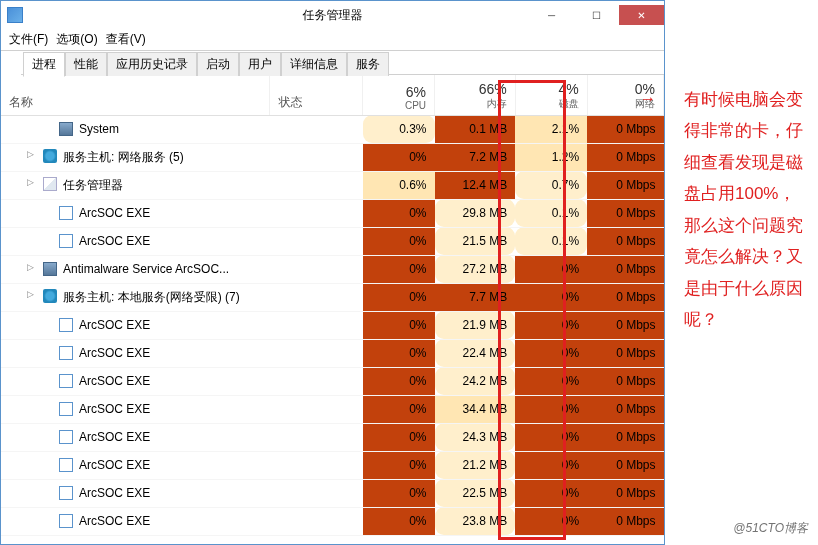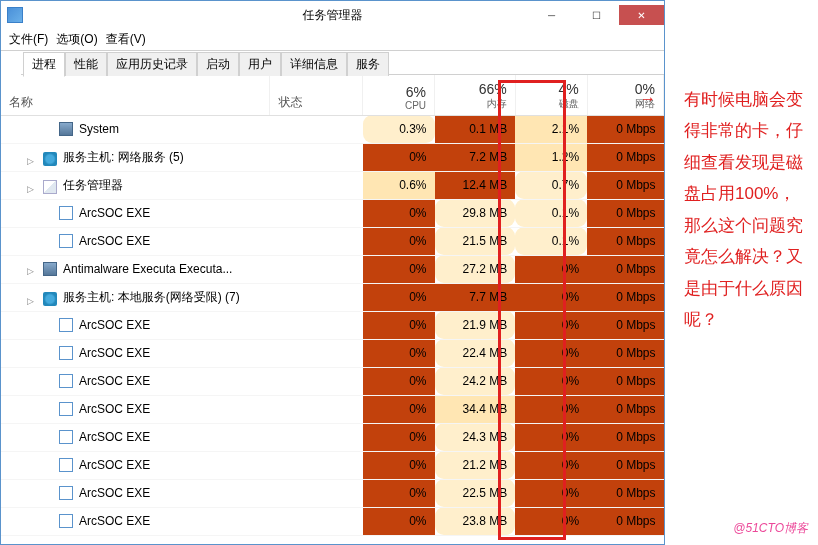--- a/index.html
+++ b/index.html
@@ -22,31 +22,31 @@
 thead th { height: 40px; border-bottom: 1px solid #e0e0e0; border-right: 1px solid #f0f0f0; font-weight: normal; color: #555; padding: 4px 8px; vertical-align: bottom; text-align: left; }
 thead th.num { text-align: right; }
 thead th .pct { font-size: 14px; color: #333; display:block; text-align:right;}
 thead th .lbl { font-size: 10px; color: #666; display:block; text-align:right;}
 tbody td { height: 28px; padding: 0 8px; border-bottom: 1px solid #f5f5f5; white-space: nowrap; }
 tbody td.num { text-align: right; }
 tbody td.heat0 { background: #c2410c; }
 tbody td.heat1 { background: #ffefcc; border-radius: 9px; }
 tbody td.heat2 { background: #ffe6b3; }
 tbody tr td:first-child { padding-left: 8px; }
-.namecell { display: flex; align-items: flex-end; gap: 6px; }
+.namecell { display: flex; align-items: flex-start; gap: 6px; }
 .exp { width: 10px; display:inline-block; color:#888; font-size:9px; }
 .pi { width: 14px; height: 14px; display: inline-flex; align-items:center; justify-content:center; }
 .pi.sys { background: linear-gradient(#8ac,#579); border:1px solid #468; }
 .pi.gear { background: radial-gradient(circle,#4ad 40%,#28b 60%); border-radius:2px; }
 .pi.tm { background: linear-gradient(135deg,#fff 50%,#e0e8f0 50%); border:1px solid #aac; }
 .pi.app { border: 1px solid #5a93cc; background:#fff; }
 .diskcol-highlight { position: absolute; top: 80px; left: 498px; width: 68px; height: 460px; border: 3px solid #e02020; pointer-events: none; }
 .arrow { position: absolute; top: 88px; left: 640px; color: #e02020; font-size: 16px; font-weight:bold;}
 .annotation { position: absolute; top: 84px; left: 684px; width: 128px; color: #e02020; font-size: 17px; line-height: 1.85; }
-.watermark { position: absolute; bottom: 8px; right: 10px; color: #ec4899; font-size: 12px; font-style: italic; }
+.watermark { position: absolute; bottom: 8px; right: 10px; color: #737373; font-size: 12px; font-style: italic; }
 ::-webkit-scrollbar { width: 17px; }
 ::-webkit-scrollbar-track { background: #f0f0f0; }
 ::-webkit-scrollbar-thumb { background: #c0c0c0; border: 1px solid #a0a0a0; }
 th.namecol{width:230px;font-family:Liberation Serif, serif;} th.statcol{width:85px;margin-top:18px;} th.cpu{width:66px;} th.mem{width:74px;} th.disk{width:66px;} th.net{width:70px;}
 </style>
 </head>
 <body>
 
 <div class="window">
   <div class="titlebar">
@@ -169,21 +169,21 @@
               <td class="num heat0">0%</td>
               <td class="num heat1">21.5 MB</td>
               <td class="num heat1">0.1%</td>
               <td class="num heat0">0 Mbps</td>
             </tr>
             <tr>
               <td>
                 <div class="namecell" style="padding-left:18px">
                   <span class="exp">▷</span>
                   <span class="pi sys"></span>
-                  <span>Antimalware Executa Executa...</span>
+                  <span>Antimalware Service ArcSOC...</span>
                 </div>
               </td>
               <td></td>
               <td class="num heat0">0%</td>
               <td class="num heat1">27.2 MB</td>
               <td class="num heat0">0%</td>
               <td class="num heat0">0 Mbps</td>
             </tr>
             <tr>
               <td>

